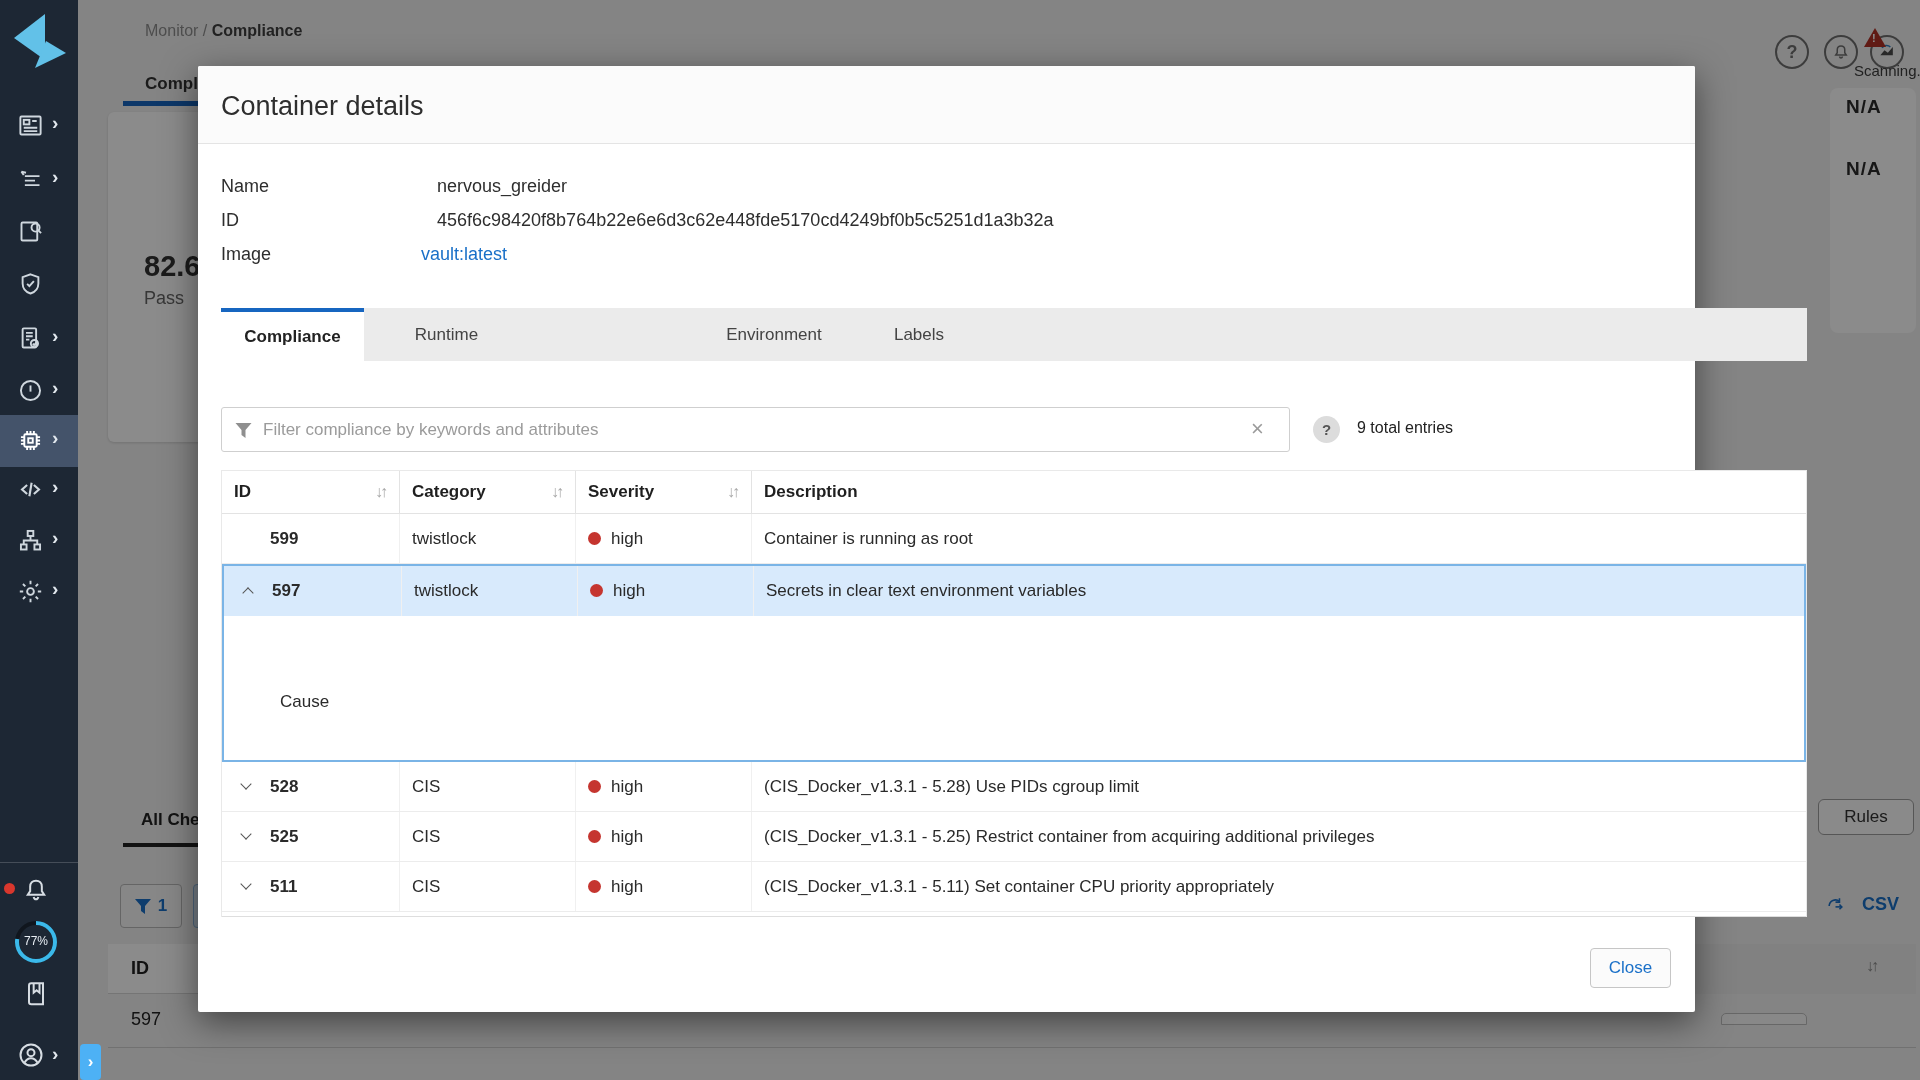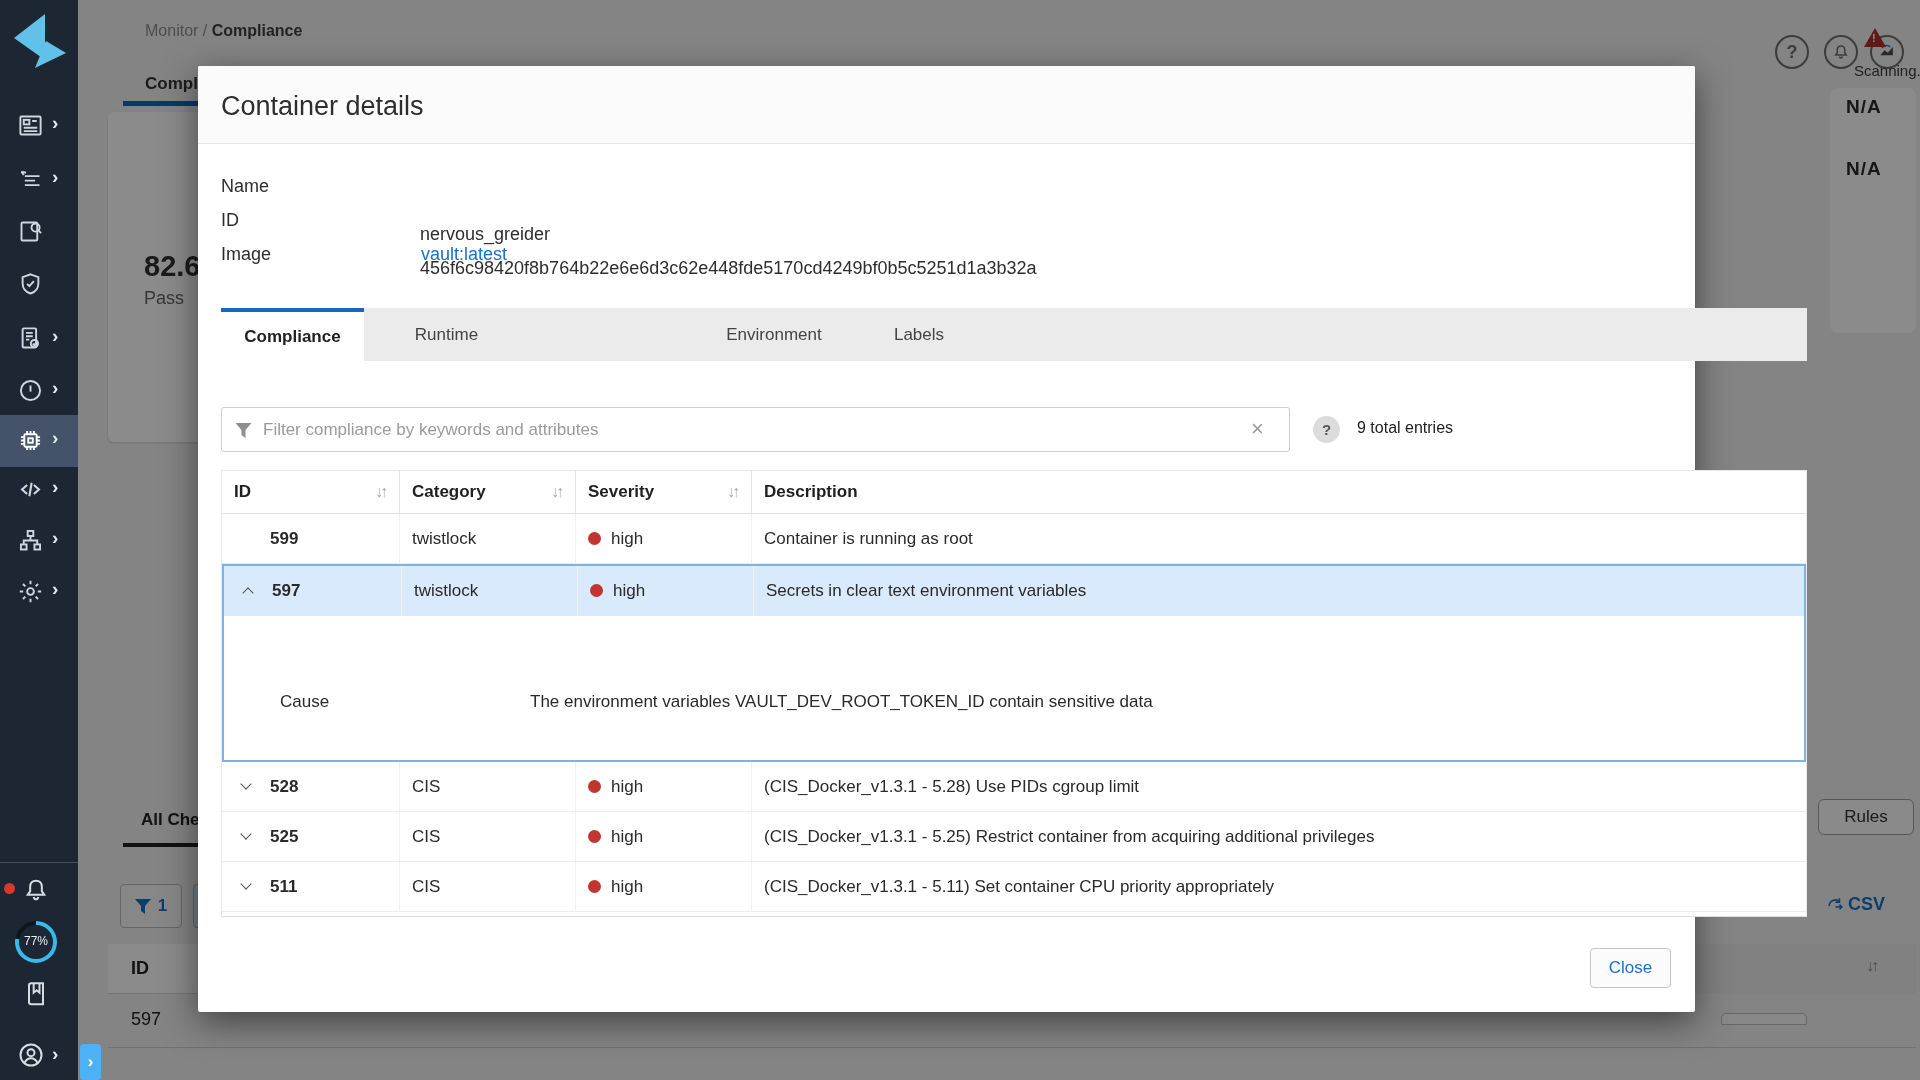--- a/index.html
+++ b/index.html
@@ -30,35 +30,35 @@
           display:flex; align-items:center; justify-content:center; gap:7px; }
   .chip .count { color:#1a70c8; font-size:17px; font-weight:bold; }
   .chip2 { position:absolute; left:115px; top:884px; width:7px; height:44px; background:#dbe9f7; border:1px solid #8fb9e2; border-radius:4px 0 0 4px; }
   .bgtable-headline { position:absolute; left:30px; top:944px; width:1724px; height:50px; background:#fff; border-bottom:1px solid #d7d7d7; }
   .bgtable-id { position:absolute; left:53px; top:958px; font-size:18px; font-weight:bold; color:#222; }
   .bgtable-row597 { position:absolute; left:53px; top:1009px; font-size:18px; color:#222; }
   .bg-sort-strip { position:absolute; left:1600px; top:944px; width:238px; height:50px; background:#ececec; }
   .bg-sort-glyph { position:absolute; left:1788px; top:957px; font-size:16px; color:#8b8b8b; letter-spacing:-3px; }
   .rules-btn { position:absolute; left:1740px; top:799px; width:96px; height:36px; background:#fdfdfd; border:1px solid #9e9e9e; border-radius:6px;
                font-size:17px; color:#333; text-align:center; line-height:34px; }
-  .csv-link { position:absolute; left:1748px; top:894px; display:flex; align-items:center; gap:3px; color:#1a70c8; font-weight:bold; font-size:18px; }
+  .csv-link { position:absolute; left:1748px; top:894px; display:flex; align-items:center; gap:17px; color:#1a70c8; font-weight:bold; font-size:18px; }
   .stub-btn { position:absolute; left:1643px; top:1013px; width:86px; height:12px; background:#fafafa; border:1px solid #bdbdbd; border-radius:5px 5px 0 0; }
   .bg-bottomline { position:absolute; left:30px; top:1047px; width:1808px; height:1px; background:#cfcfcf; }
 
   
   .overlay { position:absolute; left:78px; top:0; width:1842px; height:1080px; background:rgba(0,0,0,0.455); z-index:2; }
 
   
   .modal { position:absolute; left:198px; top:66px; width:1497px; height:946px; background:#fff; border-radius:2px;
            box-shadow:0 10px 35px rgba(0,0,0,0.5); z-index:3; }
   .modal-header { position:absolute; left:0; top:0; width:100%; height:78px; background:#fbfbfb; border-bottom:1px solid #e4e4e4; border-radius:2px 2px 0 0; }
   .modal-title { position:absolute; left:23px; top:25px; font-size:27px; font-weight:400; color:#2e2e2e; }
   .detail-row { position:absolute; left:0; width:100%; height:34px; font-size:18px; line-height:34px; color:#2e2e2e; }
   .detail-row .dlabel { position:absolute; left:23px; }
-  .detail-row .dvalue { position:absolute; left:222px;margin-top:48px; }
+  .detail-row .dvalue { position:absolute; left:239px; }
   .detail-row .dlink  { position:absolute; left:223px; color:#1a70c8; cursor:pointer; }
   .tabbar { position:absolute; left:23px; top:242px; width:1586px; height:53px; }
   .tabstrip { position:absolute; left:143px; top:0; width:1443px; height:53px; background:#ebebeb; }
   .tab { position:absolute; top:0; height:53px; font-size:17px; color:#444; line-height:53px; text-align:center; cursor:pointer; }
   .tab-active { left:0; width:143px; background:#fff; border-top:4px solid #1766c0; font-weight:bold; color:#222; line-height:49px; }
   .filterbar { position:absolute; left:23px; top:341px; width:1586px; height:45px;padding-left:36px; }
   .filter-input { position:absolute; left:0; top:0; width:1069px; height:45px; border:1px solid #cfcfcf; border-radius:3px; background:#fff;
                   font-size:17px; color:#333; padding:0 40px 0 41px; outline:none; font-family:"Liberation Sans", sans-serif; }
   .filter-input::placeholder { color:#9b9b9b; }
   .funnel { position:absolute; left:14px; top:16px; }
@@ -235,21 +235,20 @@
         </div>
         <div class="expanded-block">
           <div class="trow sel-row">
             <div class="tcell cell-id">597<span class="caret caret-up"></span></div>
             <div class="tcell">twistlock</div>
             <div class="tcell"><span class="sev-dot"></span>high</div>
             <div class="tcell">Secrets in clear text environment variables</div>
           </div>
           <div class="cause-area">
             <div class="cause-label">Cause</div>
-            <div class="cause-text">The environment variables VAULT_DEV_ROOT_TOKEN_ID contain sensitive data</div>
           </div>
         </div>
         <div class="trow tbody-row">
           <div class="tcell cell-id">528<span class="caret caret-down"></span></div>
           <div class="tcell">CIS</div>
           <div class="tcell"><span class="sev-dot"></span>high</div>
           <div class="tcell">(CIS_Docker_v1.3.1 - 5.28) Use PIDs cgroup limit</div>
         </div>
         <div class="trow tbody-row">
           <div class="tcell cell-id">525<span class="caret caret-down"></span></div>

